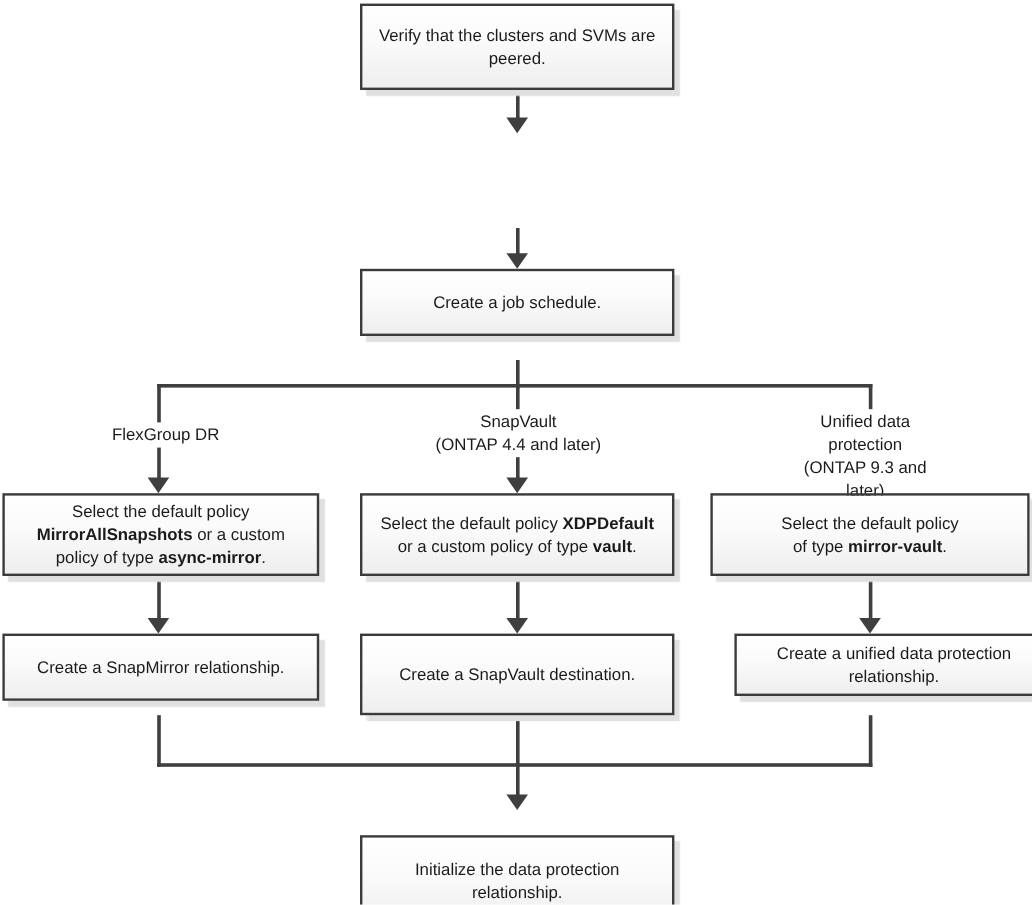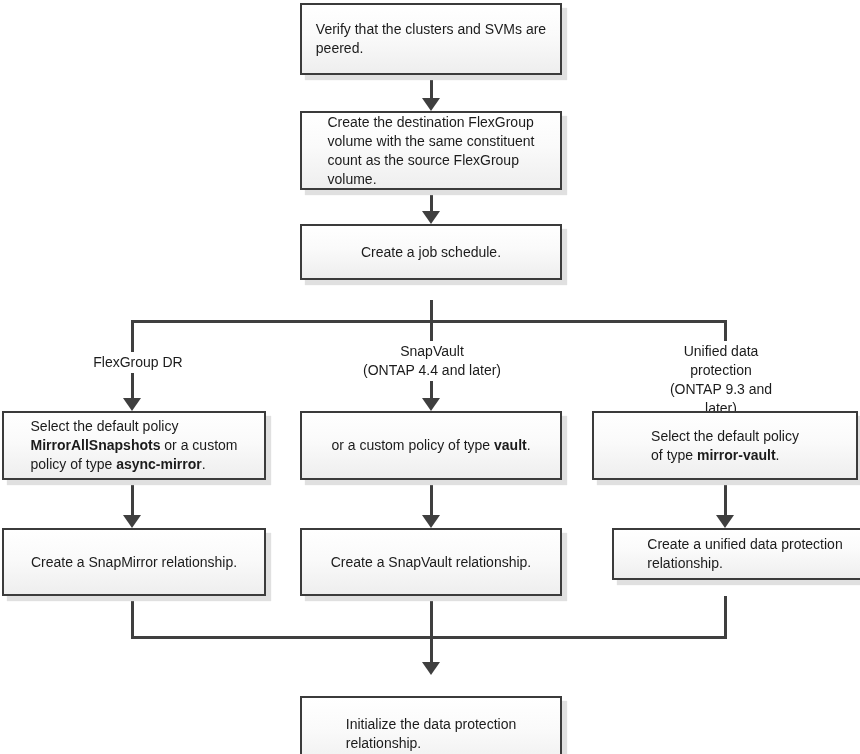--- a/index.html
+++ b/index.html
@@ -6,21 +6,21 @@
   .stage{
     position:relative;width:860px;height:754px;background:#ffffff;overflow:hidden;
     font-family:"Liberation Sans","DejaVu Sans",sans-serif;color:#1b1b1b;
   }
   .box{
     position:absolute;box-sizing:border-box;
     border:2px solid #3b3b3b;
     background:linear-gradient(180deg,#ffffff 0%,#fafafa 45%,#eeeeee 100%);
     box-shadow:5px 5px 1px #e0e0e0;
     display:flex;align-items:center;justify-content:center;
-    text-align:left;
+    text-align:center;
   }
   .txt{
     font-size:14px;line-height:19px;white-space:pre-line;padding:2px 4px;
   }
   .txt div{white-space:normal;}
   .b{font-weight:bold;}
   .vline{position:absolute;width:3px;background:#3f3f3f;}
   .hline{position:absolute;height:3px;background:#3f3f3f;}
   .arrow{
     position:absolute;width:0;height:0;
@@ -75,49 +75,43 @@
   <div class="branch-label" style="left:432px;top:341px">SnapVault
 (ONTAP 4.4 and later)</div>
   <div class="branch-label" style="left:721px;top:341px">Unified data protection
 (ONTAP 9.3 and later)</div>
 
   <div class="box" style="left:300px;top:3px;width:262px;height:72px">
     <div class="txt">Verify that the clusters and SVMs are
 peered.</div>
   </div>
 
-  <div class="box" style="left:300px;top:111px;width:262px;height:79px">
-    <div class="txt">Create the destination FlexGroup
-volume with the same constituent
-count as the source FlexGroup
-volume.</div>
-  </div>
 
   <div class="box" style="left:300px;top:224px;width:262px;height:56px">
     <div class="txt">Create a job schedule.</div>
   </div>
 
   <div class="box" style="left:2px;top:411px;width:264px;height:69px">
     <div class="txt"><div><span>Select the default policy</span></div><div><span class="b">MirrorAllSnapshots</span><span> or a custom</span></div><div><span>policy of type </span><span class="b">async-mirror</span><span>.</span></div></div>
   </div>
 
   <div class="box" style="left:300px;top:411px;width:262px;height:69px">
-    <div class="txt"><div><span>or a custom policy of type </span><span class="b">vault</span><span>.</span></div></div>
+    <div class="txt"><div><span>Select the default policy </span><span class="b">XDPDefault</span></div><div><span>or a custom policy of type </span><span class="b">vault</span><span>.</span></div></div>
   </div>
 
   <div class="box" style="left:592px;top:411px;width:266px;height:69px">
     <div class="txt"><div><span>Select the default policy</span></div><div><span>of type </span><span class="b">mirror-vault</span><span>.</span></div></div>
   </div>
 
-  <div class="box" style="left:2px;top:528px;width:264px;height:68px">
+  <div class="box" style="left:2px;top:528px;width:264px;height:56px">
     <div class="txt">Create a SnapMirror relationship.</div>
   </div>
 
   <div class="box" style="left:300px;top:528px;width:262px;height:68px">
-    <div class="txt">Create a SnapVault relationship.</div>
+    <div class="txt">Create a SnapVault destination.</div>
   </div>
 
   <div class="box" style="left:612px;top:528px;width:266px;height:52px">
     <div class="txt">Create a unified data protection
 relationship.</div>
   </div>
 
   <div class="box" style="left:300px;top:696px;width:262px;height:75px">
     <div class="txt">Initialize the data protection
 relationship.</div>

